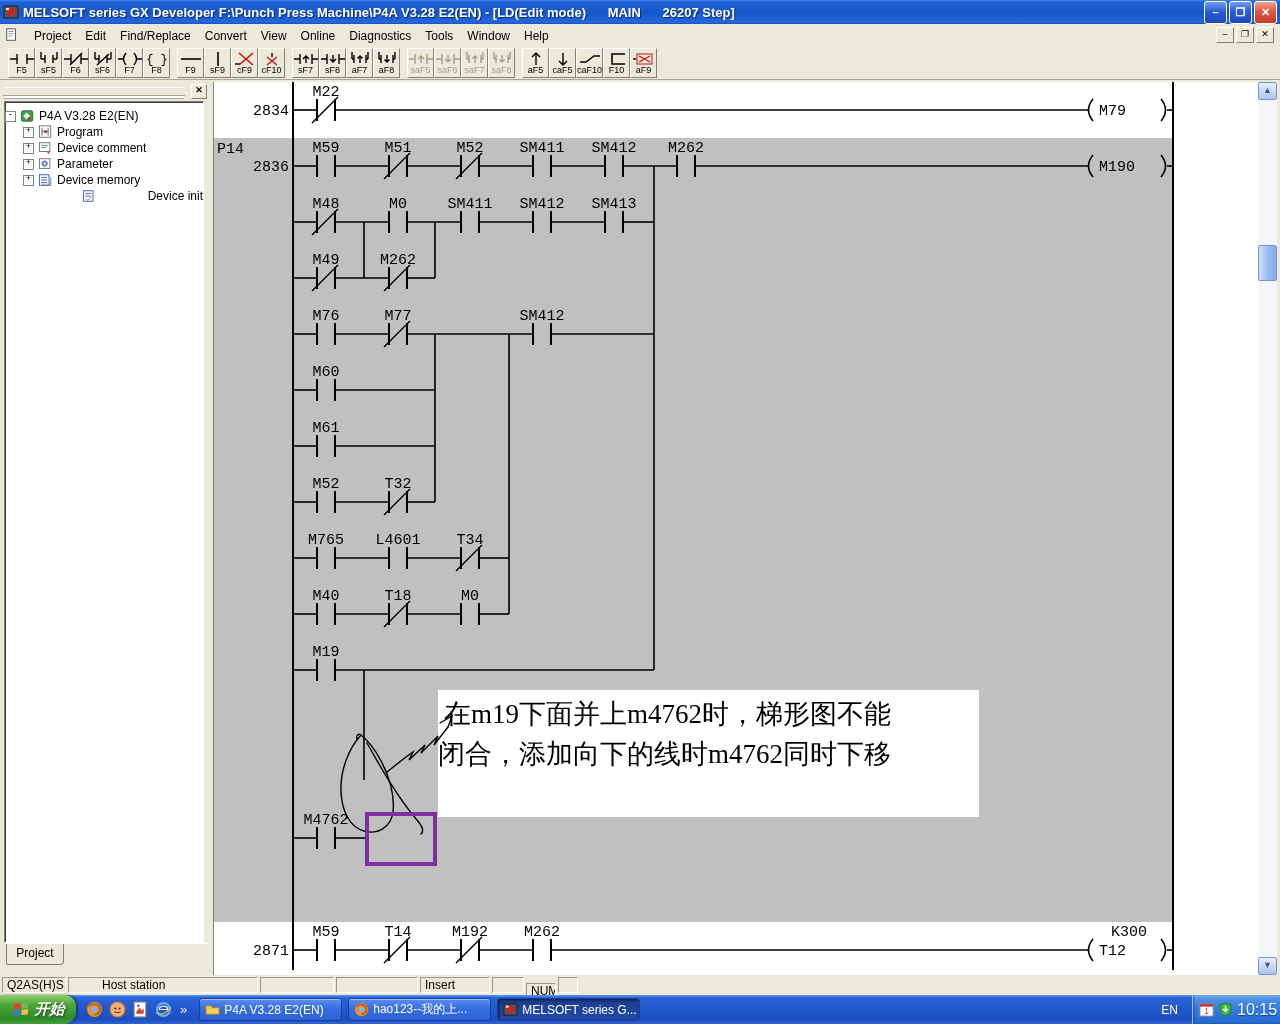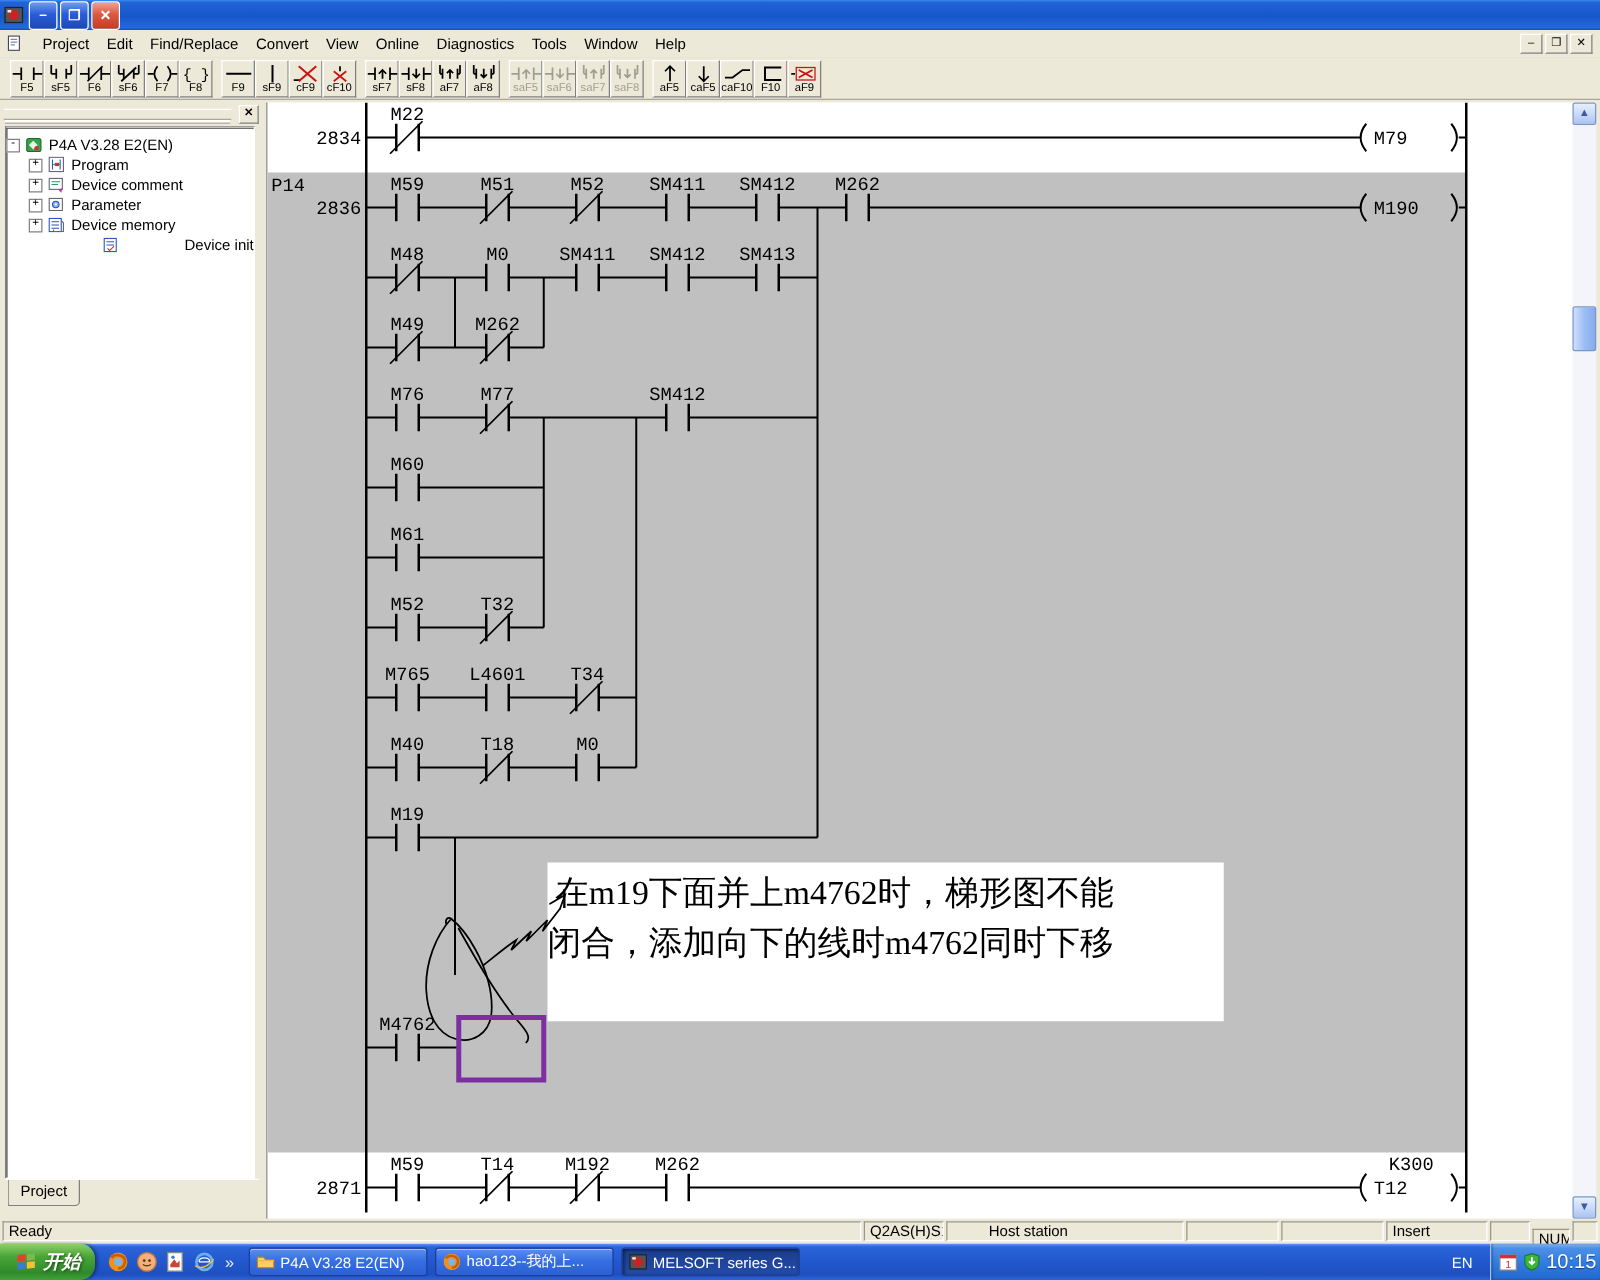--- a/index.html
+++ b/index.html
@@ -107,20 +107,21 @@
 </style>
 </head>
 <body>
 
 <div id="titlebar">
   <span class="ticon"><svg width="100%" height="100%" viewBox="0 0 16 16">
         <rect x="1" y="2" width="14" height="12" fill="#555" stroke="#222"></rect>
         <circle cx="8" cy="8" r="4" fill="#cc2222"></circle>
         <rect x="3" y="4" width="3" height="2" fill="#eee"></rect>
       </svg></span>
+  <span class="ttext">MELSOFT series GX Developer F:\Punch Press Machine\P4A V3.28 E2(EN) - [LD(Edit mode)      MAIN      26207 Step]</span>
   <span class="winbtns">
     <span class="winbtn">–</span>
     <span class="winbtn">❐</span>
     <span class="winbtn close">✕</span>
   </span>
 </div>
 
 <div id="menubar">
   <span class="micon"><svg width="100%" height="100%" viewBox="0 0 16 16">
         <rect x="2" y="1" width="10" height="13" fill="#fff" stroke="#445"></rect>
@@ -592,26 +593,25 @@
   </div>
 
   <div id="vscroll">
     <div class="sbtn" style="top:0;">▲</div>
     <div id="sthumb"></div>
     <div class="sbtn" style="top:875px;">▼</div>
   </div>
 </div>
 
 <div id="statusbar">
-  <span class="spanel" id="sp-ready">Ready</span>
 <span class="spanel" style="width: 64px;">Q2AS(H)S1</span>
     <span class="spanel" style="width: 190px; padding-left: 33px;">Host station</span>
     <span class="spanel" style="width: 74px;"></span>
     <span class="spanel" style="width: 82px;"></span>
-    <span class="spanel" style="width: 81px;">Insert</span>
+    <span class="spanel" style="width: 70px;">Insert</span>
     <span class="spanel" style="width: 32px;"></span>
     <span class="spanel" style="width: 30px; margin-top: 12px;">NUM</span>
     <span class="spanel" style="width: 20px;"></span>
   </div>
 
 <div id="taskbar">
   <div id="startbtn">
     <span class="qlicon" style="width:19px;height:16px;"><svg width="100%" height="100%" viewBox="0 0 16 15">
           <g transform="skewY(-6)">
             <rect x="1" y="2" width="6" height="5" fill="#e33e30"></rect>

